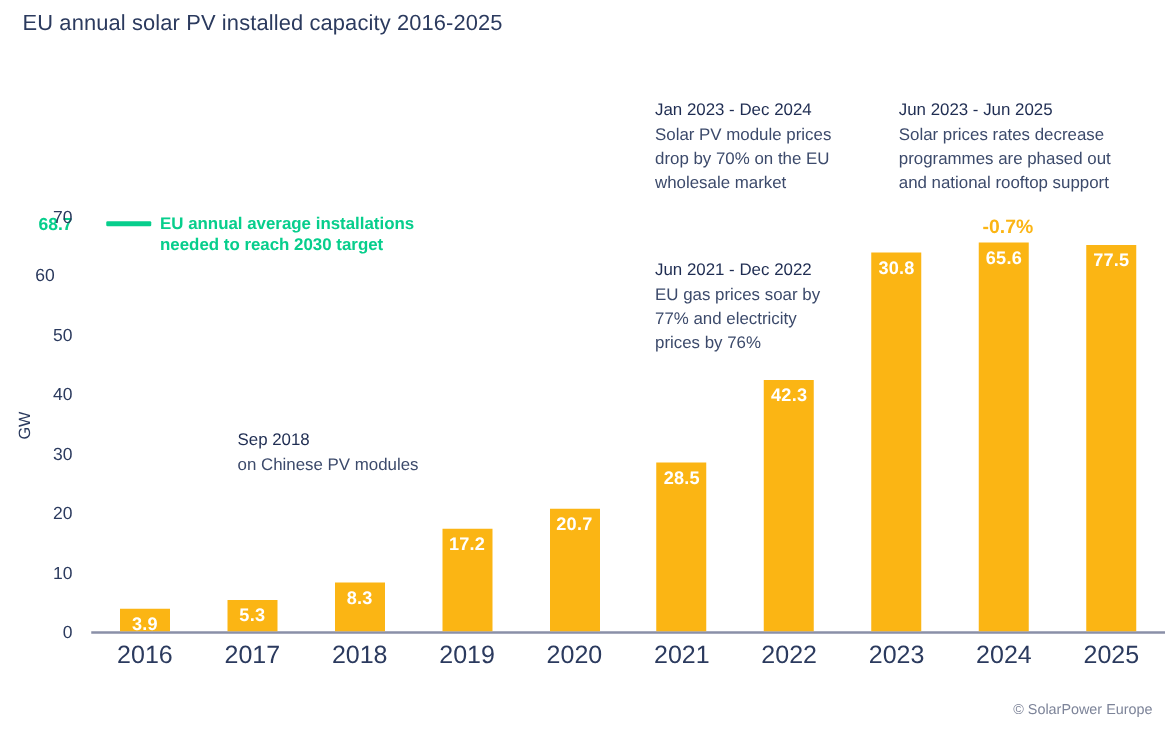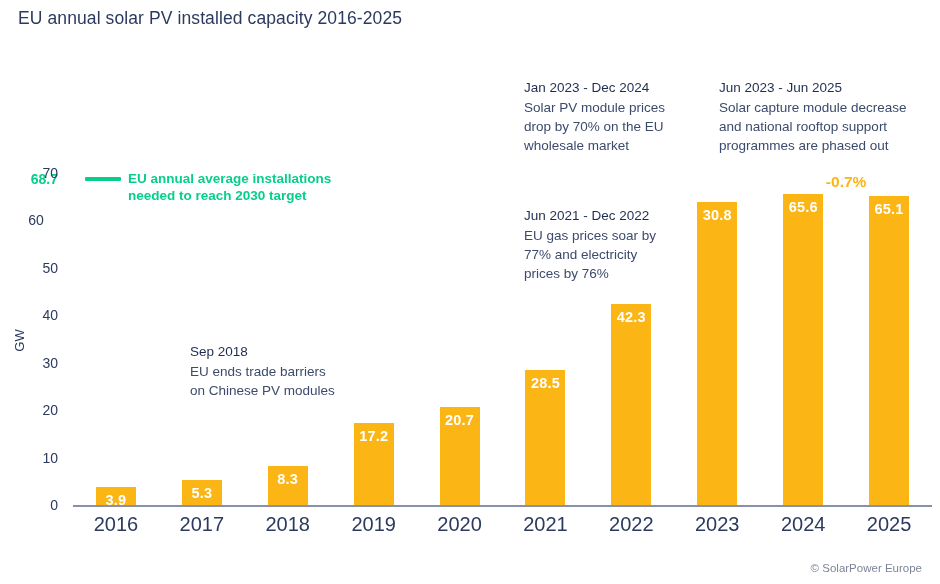--- a/index.html
+++ b/index.html
@@ -134,21 +134,21 @@
   }
 
   
   .delta-badge {
     position: absolute;
     font-size: 15.5px;
     font-weight: 700;
     color: #fbb514;
     line-height: 18px;
     white-space: nowrap;
-    text-align: center;
+    text-align: left;
   }
 
   
   .credit {
     position: absolute;
     right: 18px;
     bottom: 10px;
     font-size: 11.5px;
     color: #7d8499;
     white-space: nowrap;
@@ -172,21 +172,20 @@
     <div class="target-text" id="target-text" style="left: 128px; top: 170.166px; color: rgb(7, 206, 140);">
       <div>EU annual average installations</div>
       <div>needed to reach 2030 target</div>
     </div>
 
     <div class="delta-badge" id="delta-badge" style="left: 786.1px; width: 120px; top: 173px; color: rgb(251, 181, 20);">-0.7%</div>
 
     <div class="callout" id="callout-0" style="left: 190px; top: 342px;">
       <div class="callout-title">Sep 2018</div>
       <div class="callout-body">
-        <div>EU ends trade barriers</div>
         <div>on Chinese PV modules</div>
       </div>
     </div>
 
     <div class="callout" id="callout-1" style="left: 524px; top: 206px;">
       <div class="callout-title">Jun 2021 - Dec 2022</div>
       <div class="callout-body">
         <div>EU gas prices soar by</div>
         <div>77% and electricity</div>
         <div>prices by 76%</div>
@@ -198,23 +197,23 @@
       <div class="callout-body">
         <div>Solar PV module prices</div>
         <div>drop by 70% on the EU</div>
         <div>wholesale market</div>
       </div>
     </div>
 
     <div class="callout" id="callout-3" style="left: 719px; top: 78px;">
       <div class="callout-title">Jun 2023 - Jun 2025</div>
       <div class="callout-body">
-        <div>Solar capture module decrease</div>
+        <div>Solar prices rates decrease</div>
+        <div>programmes are phased out</div>
         <div>and national rooftop support</div>
-        <div>programmes are phased out</div>
       </div>
     </div>
 
   <div class="y-tick-label" style="left: 14px; top: 498px;">0</div>
       <div class="y-tick-label" style="left: 14px; top: 450.571px;">10</div>
       <div class="y-tick-label" style="left: 14px; top: 403.143px;">20</div>
       <div class="y-tick-label" style="left: 14px; top: 355.714px;">30</div>
       <div class="y-tick-label" style="left: 14px; top: 308.286px;">40</div>
       <div class="y-tick-label" style="left: 14px; top: 260.857px;">50</div>
       <div class="y-tick-label" style="left: 14px; top: 213.429px; text-align: center;">60</div>
@@ -240,19 +239,19 @@
       <div class="bar" style="left: 611.35px; top: 304.377px; width: 40px; height: 200.623px; background: rgb(251, 181, 20);"></div>
       <div class="bar-value" style="left: 601.35px; width: 60px; top: 309.377px;">42.3</div>
       <div class="x-tick-label" style="left: 591.35px; width: 80px; top: 516px;">2022</div>
       <div class="bar" style="left: 697.25px; top: 202.406px; width: 40px; height: 302.594px; background: rgb(251, 181, 20);"></div>
       <div class="bar-value" style="left: 687.25px; width: 60px; top: 207.406px;">30.8</div>
       <div class="x-tick-label" style="left: 677.25px; width: 80px; top: 516px;">2023</div>
       <div class="bar" style="left: 783.15px; top: 193.869px; width: 40px; height: 311.131px; background: rgb(251, 181, 20);"></div>
       <div class="bar-value" style="left: 773.15px; width: 60px; top: 198.869px;">65.6</div>
       <div class="x-tick-label" style="left: 763.15px; width: 80px; top: 516px;">2024</div>
       <div class="bar" style="left: 869.05px; top: 196.24px; width: 40px; height: 308.76px; background: rgb(251, 181, 20);"></div>
-      <div class="bar-value" style="left: 859.05px; width: 60px; top: 201.24px;">65.1</div>
+      <div class="bar-value" style="left: 859.05px; width: 60px; top: 201.24px;">77.5</div>
       <div class="x-tick-label" style="left: 849.05px; width: 80px; top: 516px;">2025</div>
     </div>
 
   <div class="credit">© SolarPower Europe</div>
 
 </div>
 
 </body></html>

